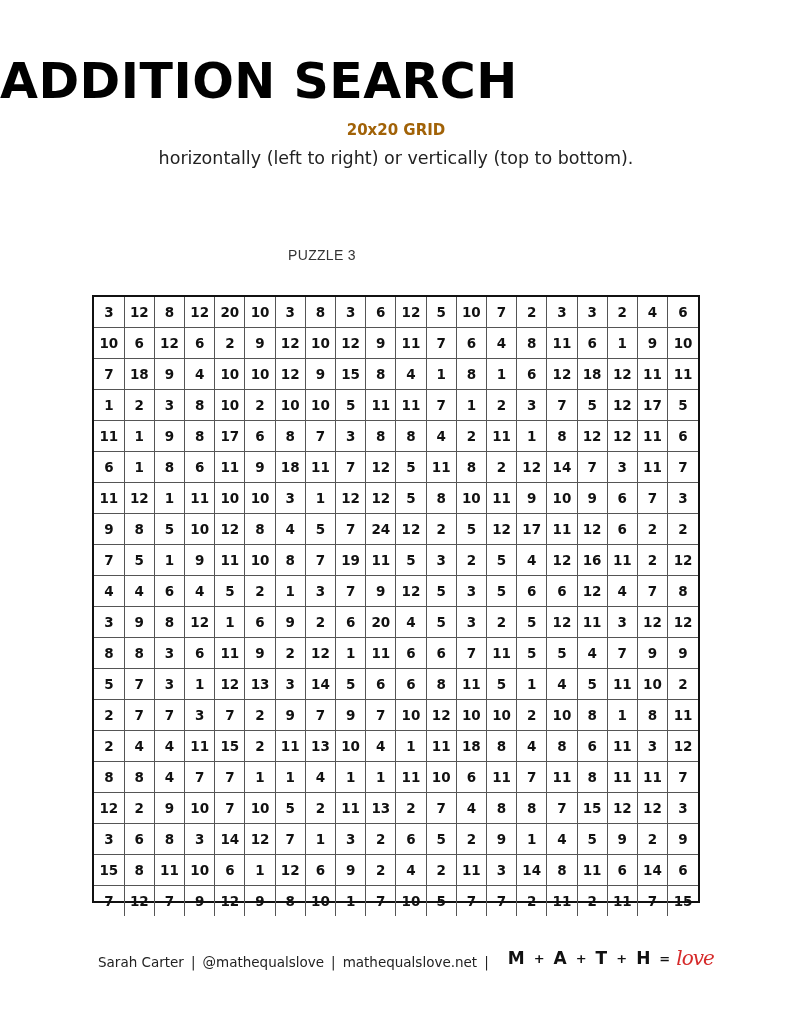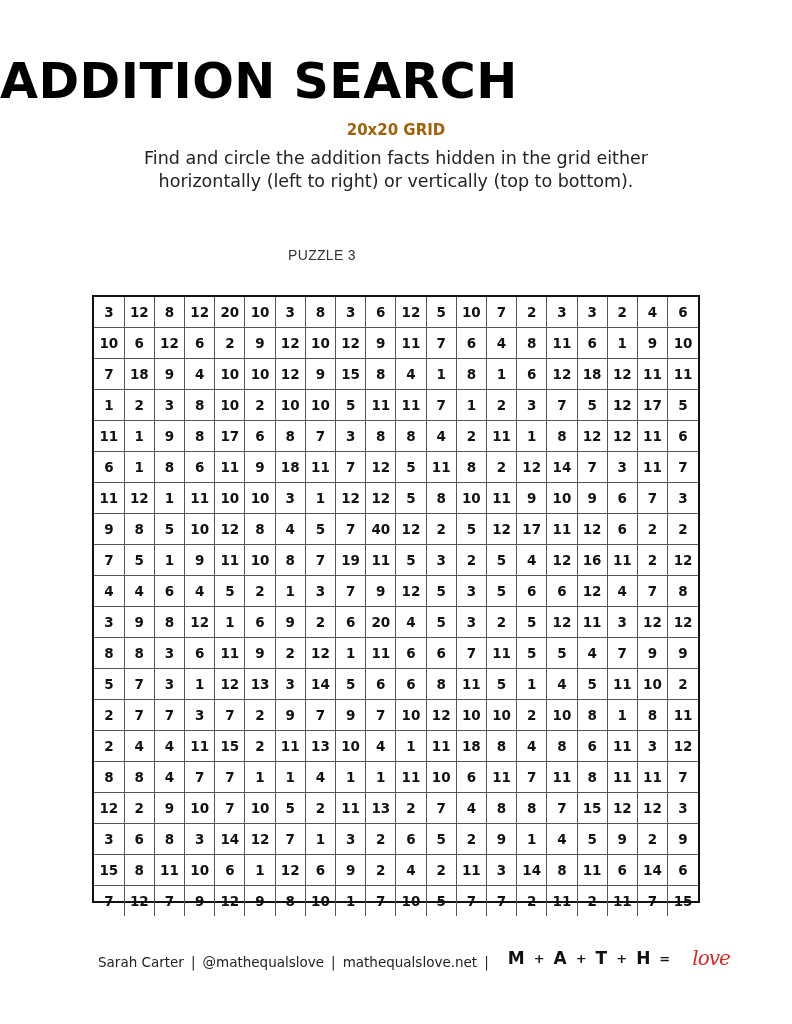--- a/index.html
+++ b/index.html
@@ -46,30 +46,29 @@
     }
     .footer .sep { margin: 0 7px; }
     .logo {
       display: inline-flex; align-items: center; margin-left: 12px;
       font-family: "DejaVu Sans", sans-serif; font-weight: bold; font-size: 17px; color: #111;
     }
     .logo .plus { font-size: 13px; margin: 0 9px; }
     .logo .eq { font-size: 13px; margin: 0 6px 0 9px; }
     .logo .love {
       font-family: "DejaVu Serif", serif; font-style: italic; font-weight: normal;
-      font-size: 20px; color: #d62a2a; letter-spacing: -1px; margin-left: 16px;
+      font-size: 20px; color: #d62a2a; letter-spacing: -1px;
     }
   </style>
 </head>
 <body>
 
 <div class="title">ADDITION SEARCH</div>
 <div class="subtitle">20x20 GRID</div>
 <div class="instructions">
-  <div>Find and circle the addition facts hidden in the grid either</div>
   <div>horizontally (left to right) or vertically (top to bottom).</div>
 </div>
 <div class="puzzle-label">PUZZLE 3</div>
 
 <div class="grid-wrap">
   <table class="grid" id="grid-table">
       <tbody>
         <tr>
           <td>3</td>
           <td>12</td>
@@ -227,21 +226,21 @@
         <tr>
           <td>9</td>
           <td>8</td>
           <td>5</td>
           <td>10</td>
           <td>12</td>
           <td>8</td>
           <td>4</td>
           <td>5</td>
           <td>7</td>
-          <td>40</td>
+          <td>24</td>
           <td>12</td>
           <td>2</td>
           <td>5</td>
           <td>12</td>
           <td>17</td>
           <td>11</td>
           <td>12</td>
           <td>6</td>
           <td>2</td>
           <td>2</td>

